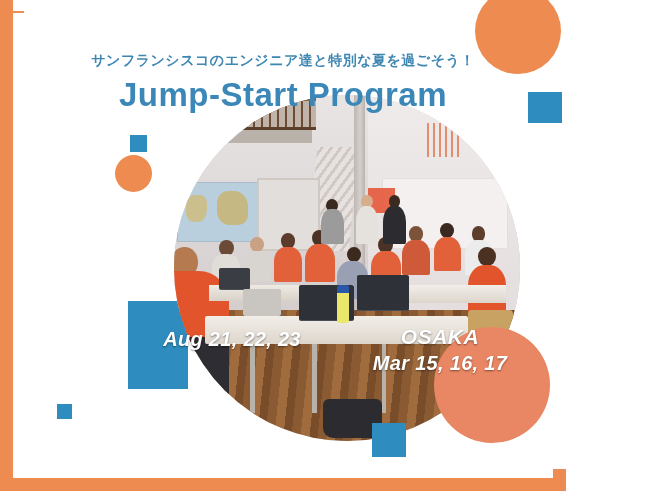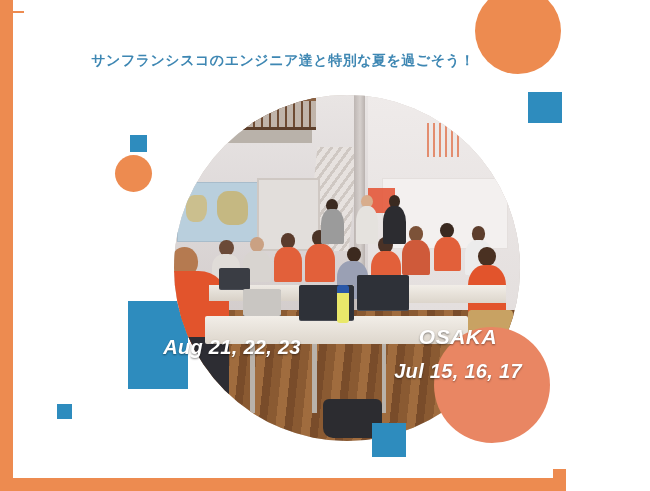--- a/index.html
+++ b/index.html
@@ -275,24 +275,24 @@
   }
   .city-block .city {
     font-size: 21px;
     letter-spacing: .5px;
     display: block;
   }
   .city-block .dates {
     font-size: 20px;
     letter-spacing: .3px;
     display: block;
-    margin-top: 11px;
+    margin-top: 3px;
   }
   .tokyo-block { left: 142px; top: 325px; width: 180px; }
-  .osaka-block { left: 373px; top: 325px; width: 170px; }
+  .osaka-block { left: 355px; top: 325px; width: 170px; }
 </style>
 </head>
 <body>
 
 <div id="poster">
 
   <div class="frame frame-top"></div>
   <div class="frame frame-bottom"></div>
   <div class="frame frame-left"></div>
   <div class="frame frame-right"></div>
@@ -372,24 +372,25 @@
       <div class="photo-vignette"></div>
     </div>
   </div>
 
   <div class="shape circle-salmon"></div>
   <div class="shape square-bottom-mid"></div>
   <div class="shape circle-top-right"></div>
 
   <div class="jp-headline">サンフランシスコのエンジニア達と特別な夏を過ごそう！</div>
 
+  <div class="main-title">Jump-Start Program</div>
 
 
   <div class="city-block tokyo-block">
     <span class="dates">Aug 21, 22, 23</span>
   </div>
 
   <div class="city-block osaka-block">
     <span class="city">OSAKA</span>
-    <span class="dates">Jul 15, 16, 17</span>
+    <span class="dates">Mar 15, 16, 17</span>
   </div>
 
 </div>
 
 </body></html>

